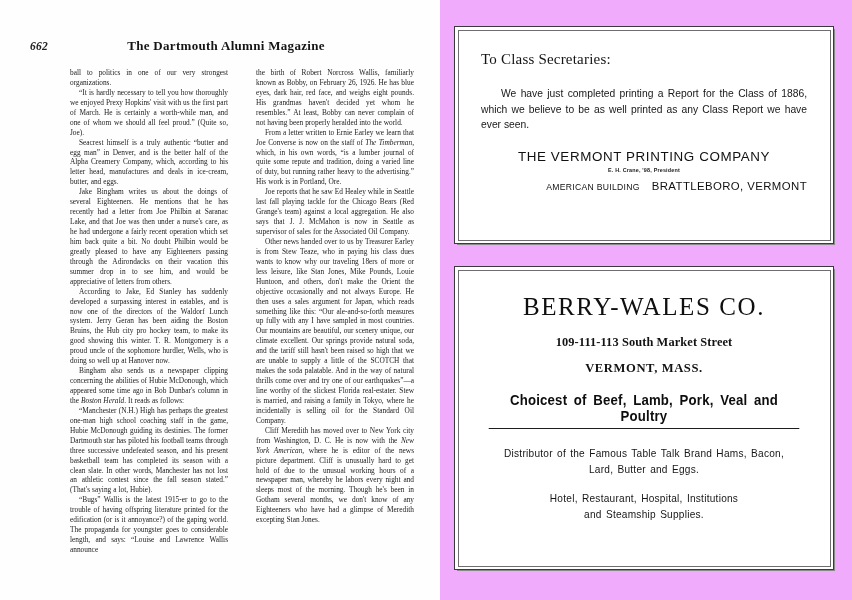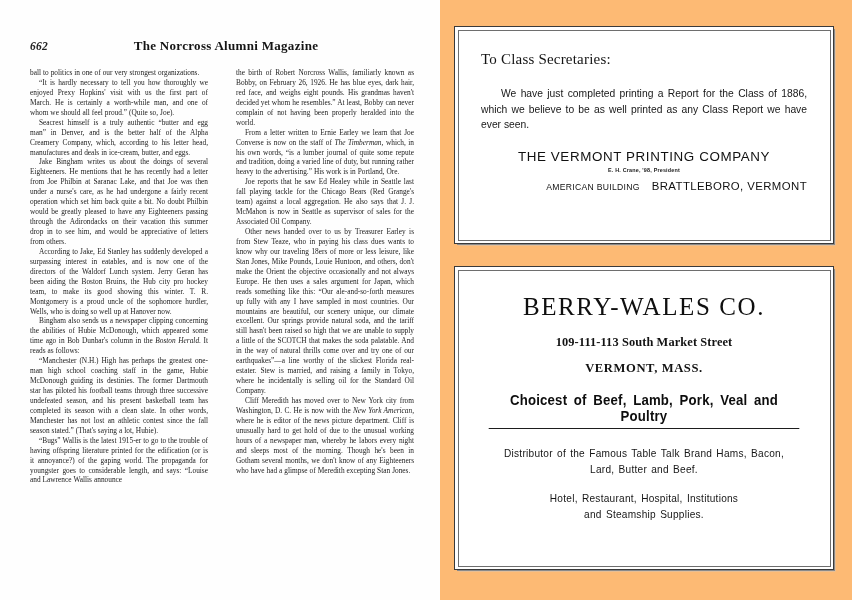--- a/index.html
+++ b/index.html
@@ -11,21 +11,21 @@
     width: 852px;
     height: 600px;
     overflow: hidden;
     font-family: "Liberation Serif", serif;
     color: #111;
   }
   .spread {
     position: relative;
     width: 852px;
     height: 600px;
-    background: #fdba74;
+    background: #f0abfc;
     display: flex;
   }
 
   
   .page-left {
     position: relative;
     width: 440px;
     height: 600px;
     background: #fefefe;
     box-sizing: border-box;
@@ -52,20 +52,21 @@
     font-weight: bold;
     font-size: 13px;
     letter-spacing: .3px;
     color: #151515;
     padding-right: 34px;
   }
   .columns {
     display: flex;
     gap: 28px;
     height: 528px;
+    margin-left: 40px;
   }
   .col {
     width: 186px;
     font-size: 7.35px;
     line-height: 1.355;
     text-align: justify;
     text-justify: inter-word;
     color: #1b1b1b;
     -webkit-hyphens: none;
     hyphens: none;
@@ -210,21 +211,21 @@
   .bw-block { margin-bottom: 14px; }
 </style>
 </head>
 <body>
 
 <div class="spread">
 
   <div class="page-left">
     <div class="running-head">
       <div class="folio">662</div>
-      <div class="head-title">The Norcross Alumni Magazine</div>
+      <div class="head-title">The Dartmouth Alumni Magazine</div>
     </div>
 
     <div class="columns">
       <div class="col">
         <p class="noindent">ball to politics in one of our very strongest organizations.</p>
         <p>“It is hardly necessary to tell you how thoroughly we enjoyed Prexy Hopkins' visit with us the first part of March. He is certainly a worth-while man, and one of whom we should all feel proud.” (Quite so, Joe).</p>
         <p>Seacrest himself is a truly authentic “butter and egg man” in Denver, and is the better half of the Alpha Creamery Company, which, according to his letter head, manufactures and deals in ice-cream, butter, and eggs.</p>
         <p>Jake Bingham writes us about the doings of several Eighteeners. He mentions that he has recently had a letter from Joe Philbin at Saranac Lake, and that Joe was then under a nurse's care, as he had undergone a fairly recent operation which set him back quite a bit. No doubt Philbin would be greatly pleased to have any Eighteeners passing through the Adirondacks on their vacation this summer drop in to see him, and would be appreciative of letters from others.</p>
         <p>According to Jake, Ed Stanley has suddenly developed a surpassing interest in eatables, and is now one of the directors of the Waldorf Lunch system. Jerry Geran has been aiding the Boston Bruins, the Hub city pro hockey team, to make its good showing this winter. T. R. Montgomery is a proud uncle of the sophomore hurdler, Wells, who is doing so well up at Hanover now.</p>
         <p>Bingham also sends us a newspaper clipping concerning the abilities of Hubie McDonough, which appeared some time ago in Bob Dunbar's column in the <i>Boston Herald</i>. It reads as follows:</p>
@@ -256,21 +257,21 @@
 
     <div class="ad-gap"></div>
 
     <div class="adbox ad-berry">
       <div class="bw-head">BERRY-WALES CO.</div>
       <div class="bw-street">109-111-113 South Market Street</div>
       <div class="bw-city">VERMONT, MASS.</div>
       <span class="bw-choicest">Choicest of Beef, Lamb, Pork, Veal and Poultry</span>
       <div class="bw-block">
         <div class="bw-line">Distributor of the Famous Table Talk Brand Hams, Bacon,</div>
-        <div class="bw-line">Lard, Butter and Beef.</div>
+        <div class="bw-line">Lard, Butter and Eggs.</div>
       </div>
       <div class="bw-block">
         <div class="bw-line">Hotel, Restaurant, Hospital, Institutions</div>
         <div class="bw-line">and Steamship Supplies.</div>
       </div>
     </div>
 
   </div>
 </div>
 

